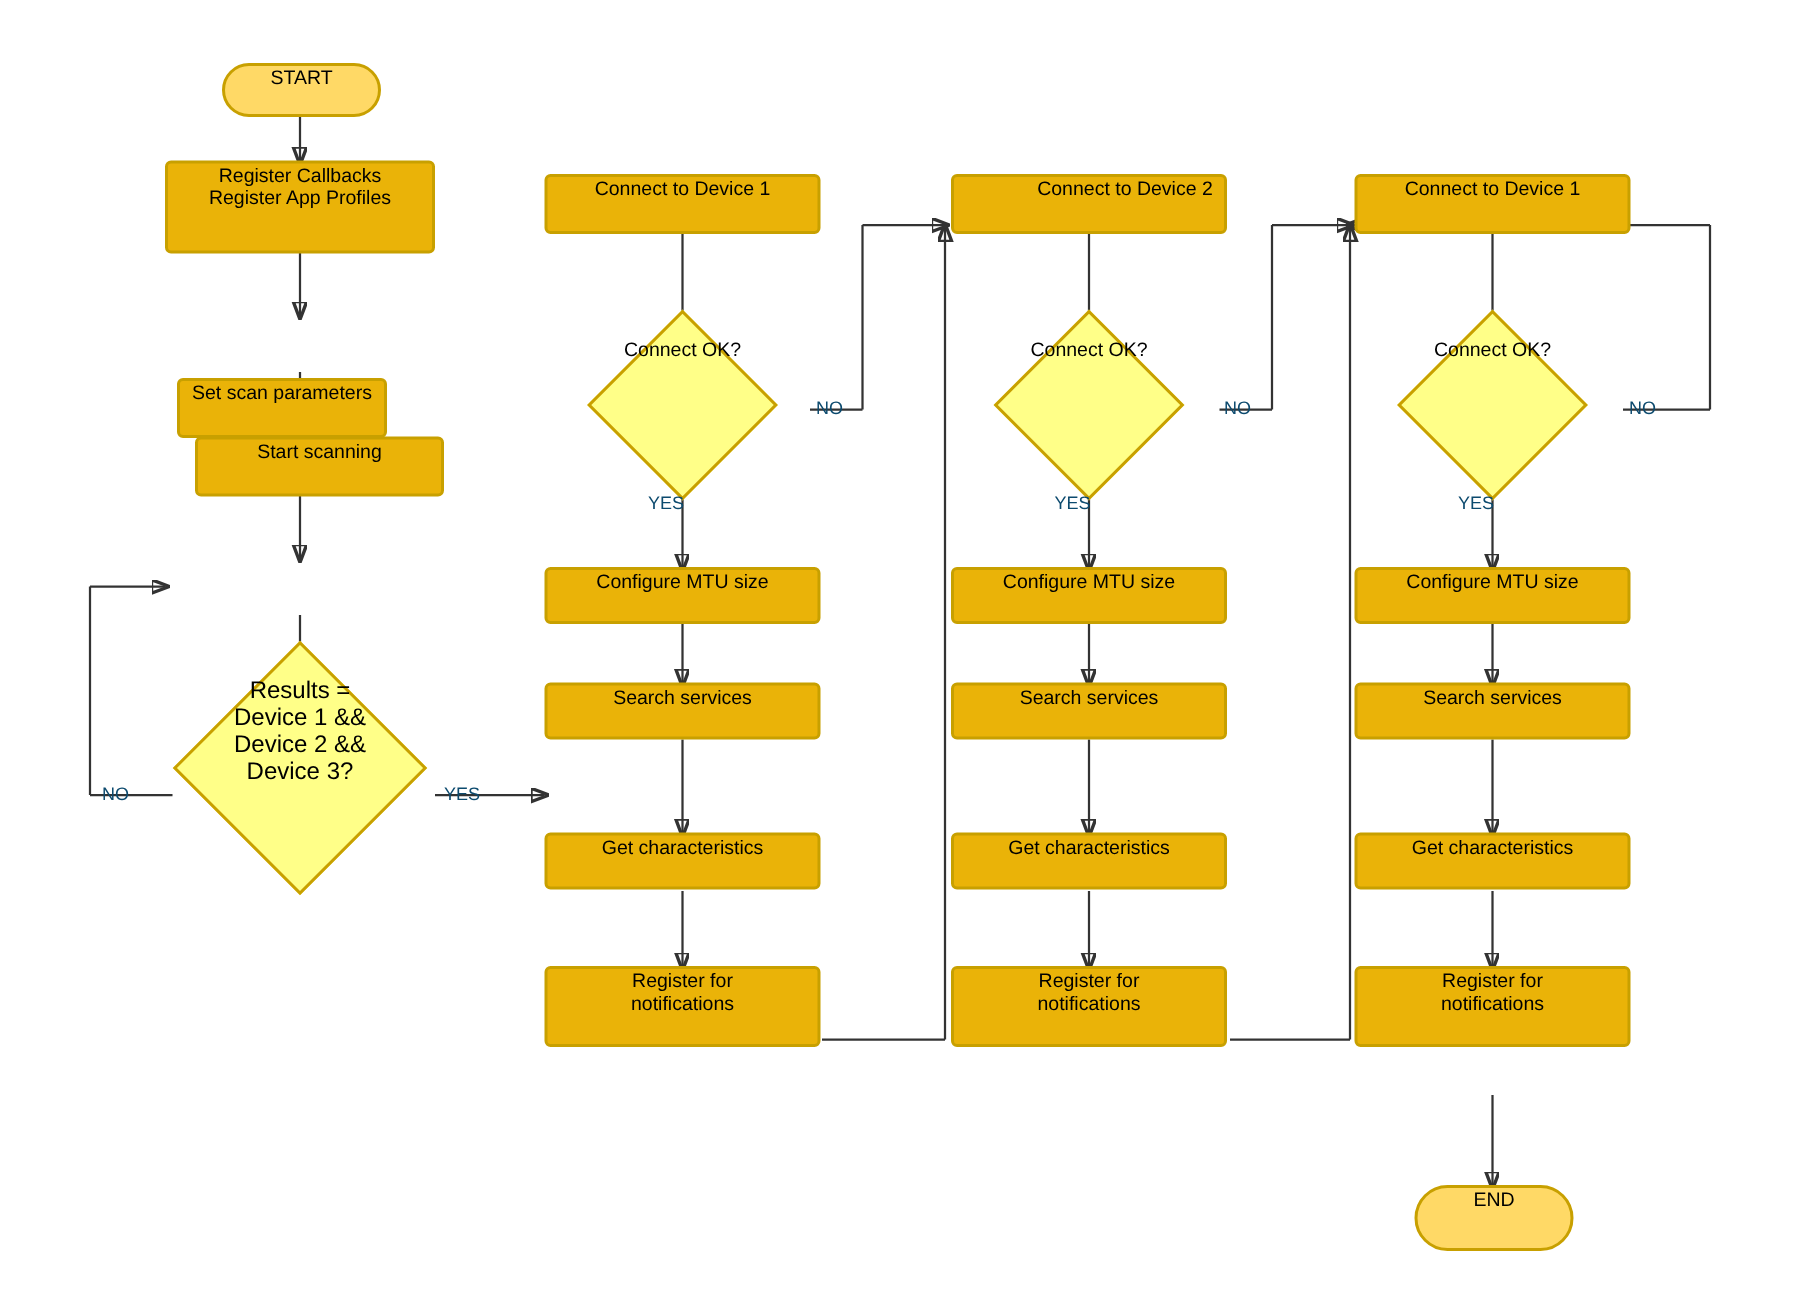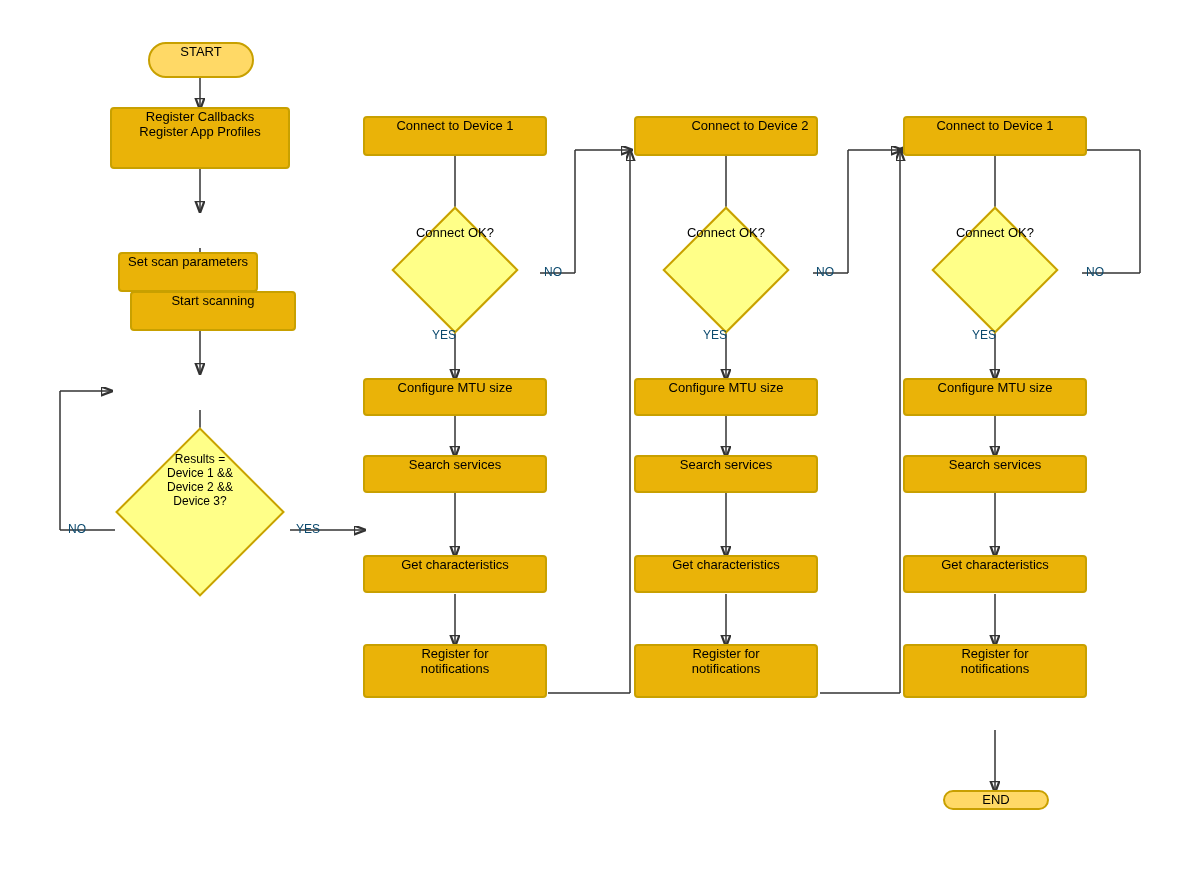--- a/index.html
+++ b/index.html
@@ -167,21 +167,21 @@
     <span>Set scan parameters</span>
   </div>
 
   <div class="node rect" style="left:118px; top:291px; width:166px; height:40px;margin-left:12px;">
     <span>Start scanning</span>
   </div>
 
 
   <div class="diamond-wrap" style="left:115px; top:452px; width:170px; height:158px;">
     <div class="diamond" style="width:120px; height:120px;"></div>
-    <span class="diamond-text" style="white-space:pre-line; font-size:12px;">Results =
+    <span class="diamond-text" style="white-space:pre-line; font-size:16px;">Results =
 Device 1 &amp;&amp;
 Device 2 &amp;&amp;
 Device 3?</span>
   </div>
 
   <div class="label-text" style="left:68px; top:522px;">
     <span>NO</span>
   </div>
 
   <div class="label-text" style="left:296px; top:522px;">
@@ -265,17 +265,17 @@
 
   <div class="node rect" style="left:903px; top:555px; width:184px; height:38px;">
     <span>Get characteristics</span>
   </div>
 
   <div class="node rect" style="left:903px; top:644px; width:184px; height:54px;">
     <span style="white-space:pre-line;">Register for
 notifications</span>
   </div>
 
-  <div class="node pill" style="left:943px; top:790px; width:106px; height:20px;">
+  <div class="node pill" style="left:943px; top:790px; width:106px; height:44px;">
     <span>END</span>
   </div>
 
 </div>
 
 </body></html>

